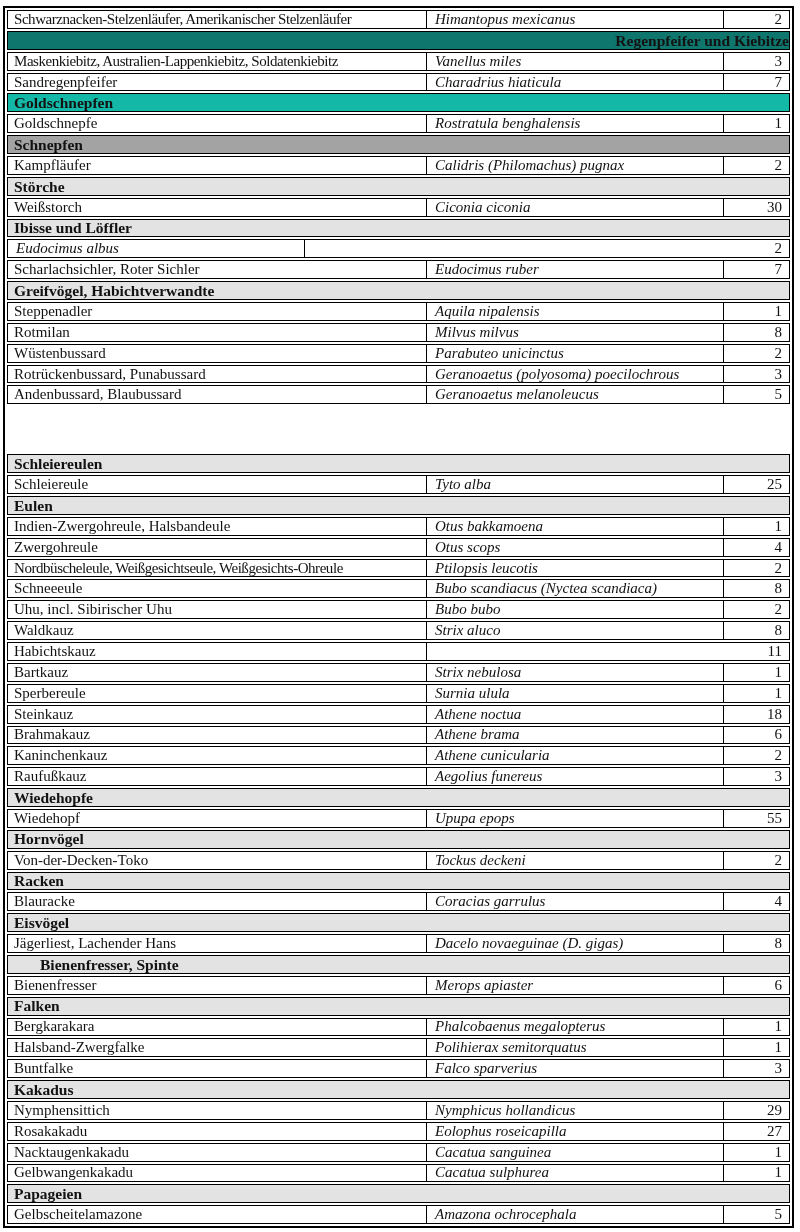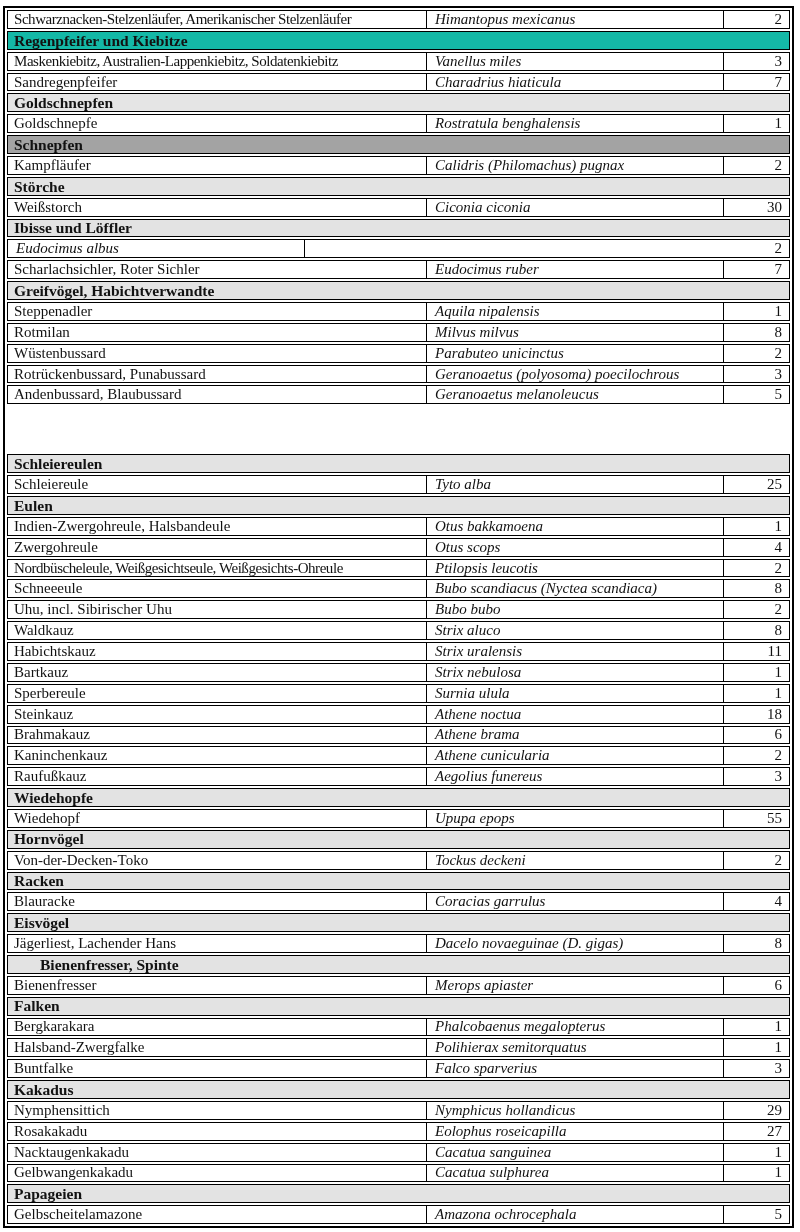--- a/index.html
+++ b/index.html
@@ -77,34 +77,34 @@
 </head>
 <body>
 
 <div class="page">
   <div class="species-table" id="species-table">
       <div class="row">
         <div class="cell cell-name long">Schwarznacken-Stelzenläufer, Amerikanischer Stelzenläufer</div>
         <div class="cell cell-latin">Himantopus mexicanus</div>
         <div class="cell cell-count">2</div>
       </div>
-      <div class="row section" style="background: #14b8a6;">
+      <div class="row section" style="background: #0f766e; justify-content: flex-end;">
         <span>Regenpfeifer und Kiebitze</span>
       </div>
       <div class="row">
         <div class="cell cell-name long">Maskenkiebitz, Australien-Lappenkiebitz, Soldatenkiebitz</div>
         <div class="cell cell-latin">Vanellus miles</div>
         <div class="cell cell-count">3</div>
       </div>
       <div class="row">
         <div class="cell cell-name">Sandregenpfeifer</div>
         <div class="cell cell-latin">Charadrius hiaticula</div>
         <div class="cell cell-count">7</div>
       </div>
-      <div class="row section" style="background: #e5e5e5;">
+      <div class="row section" style="background: #14b8a6;">
         <span>Goldschnepfen</span>
       </div>
       <div class="row">
         <div class="cell cell-name">Goldschnepfe</div>
         <div class="cell cell-latin">Rostratula benghalensis</div>
         <div class="cell cell-count">1</div>
       </div>
       <div class="row section" style="background: #a3a3a3;">
         <span>Schnepfen</span>
       </div>
@@ -197,21 +197,20 @@
         <div class="cell cell-latin">Bubo bubo</div>
         <div class="cell cell-count">2</div>
       </div>
       <div class="row">
         <div class="cell cell-name">Waldkauz</div>
         <div class="cell cell-latin">Strix aluco</div>
         <div class="cell cell-count">8</div>
       </div>
       <div class="row">
         <div class="cell cell-name">Habichtskauz</div>
-        <div class="cell cell-latin">Strix uralensis</div>
         <div class="cell cell-count">11</div>
       </div>
       <div class="row">
         <div class="cell cell-name">Bartkauz</div>
         <div class="cell cell-latin">Strix nebulosa</div>
         <div class="cell cell-count">1</div>
       </div>
       <div class="row">
         <div class="cell cell-name">Sperbereule</div>
         <div class="cell cell-latin">Surnia ulula</div>

